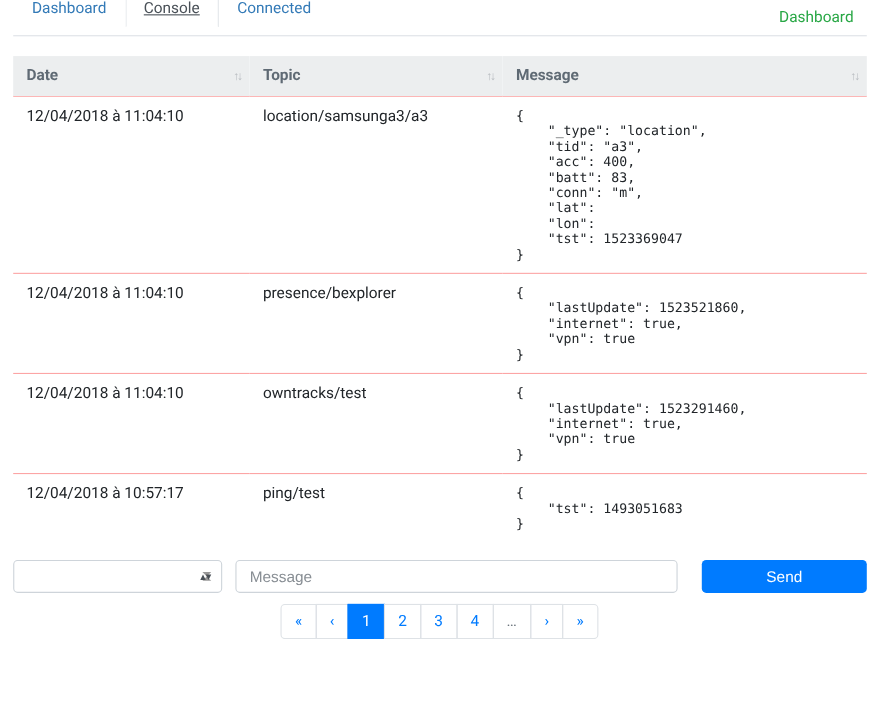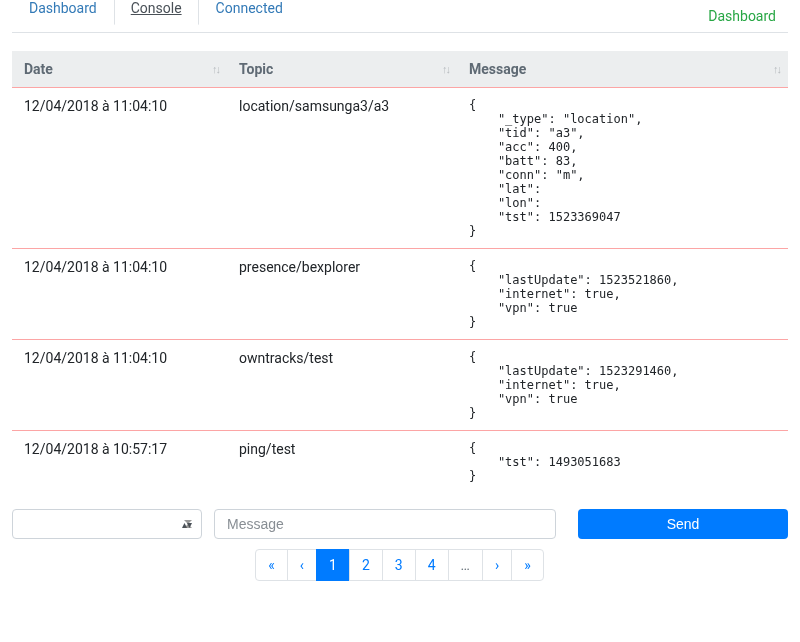--- a/index.html
+++ b/index.html
@@ -19,21 +19,21 @@
     tbody td { padding: 10px 12px; vertical-align: top; color: #212529; }
     pre { font-family: SFMono-Regular, Menlo, Monaco, Consolas, monospace; font-size: 12px; white-space: pre; color: #212529; margin: 0; }
     
     .footer-row { display: flex; gap: 12px; margin: 16px 0 10px 0; }
     select.form-select { width: 190px; padding: 6px 28px 6px 10px; border: 1px solid #ced4da; border-radius: 4px; background: #fff; font-size: 14px; color: #495057; appearance: none; background-image: none; position: relative; }
     .select-wrap { position: relative; width: 190px; }
     .select-wrap::after { content: ""; position: absolute; right: 10px; top: 50%; transform: translateY(-50%); width: 0; height: 0; border-left: 4px solid transparent; border-right: 4px solid transparent; border-top: 4px solid #555; border-bottom: 4px solid #555; border-style: solid; opacity: 0.6; }
     .select-caret { position: absolute; right: 10px; top: 50%; transform: translateY(-50%); font-size: 10px; color: #495057; pointer-events: none; }
     input.msg { flex: 1; padding: 6px 12px; border: 1px solid #ced4da; border-radius: 4px; font-size: 14px; color: #495057; }
     input.msg::placeholder { color: #888e94; }
-    button.send { width: 210px; padding: 7px 12px; background: #007bff; color: #fff; border: none; border-radius: 4px; font-size: 14px; cursor: pointer; margin-left: 10px; }
+    button.send { width: 150px; padding: 7px 12px; background: #007bff; color: #fff; border: none; border-radius: 4px; font-size: 14px; cursor: pointer; margin-left: 10px; }
     
     .pagination { display: flex; justify-content: center; list-style: none; margin-top: 10px; }
     .pagination li a { display: block; padding: 7px 12px; border: 1px solid #dee2e6; margin-left: -1px; color: #007bff; text-decoration: none; cursor: pointer; min-width: 18px; text-align: center; }
     .pagination li:first-child a { border-top-left-radius: 4px; border-bottom-left-radius: 4px; }
     .pagination li:last-child a { border-top-right-radius: 4px; border-bottom-right-radius: 4px; }
     .pagination li.active a { background: #007bff; color: #fff; border-color: #007bff; }
     .pagination li.disabled a { color: #6c757d; cursor: default; }
     
     .col-date { width: 215px; }
     .col-topic { width: 230px; }

